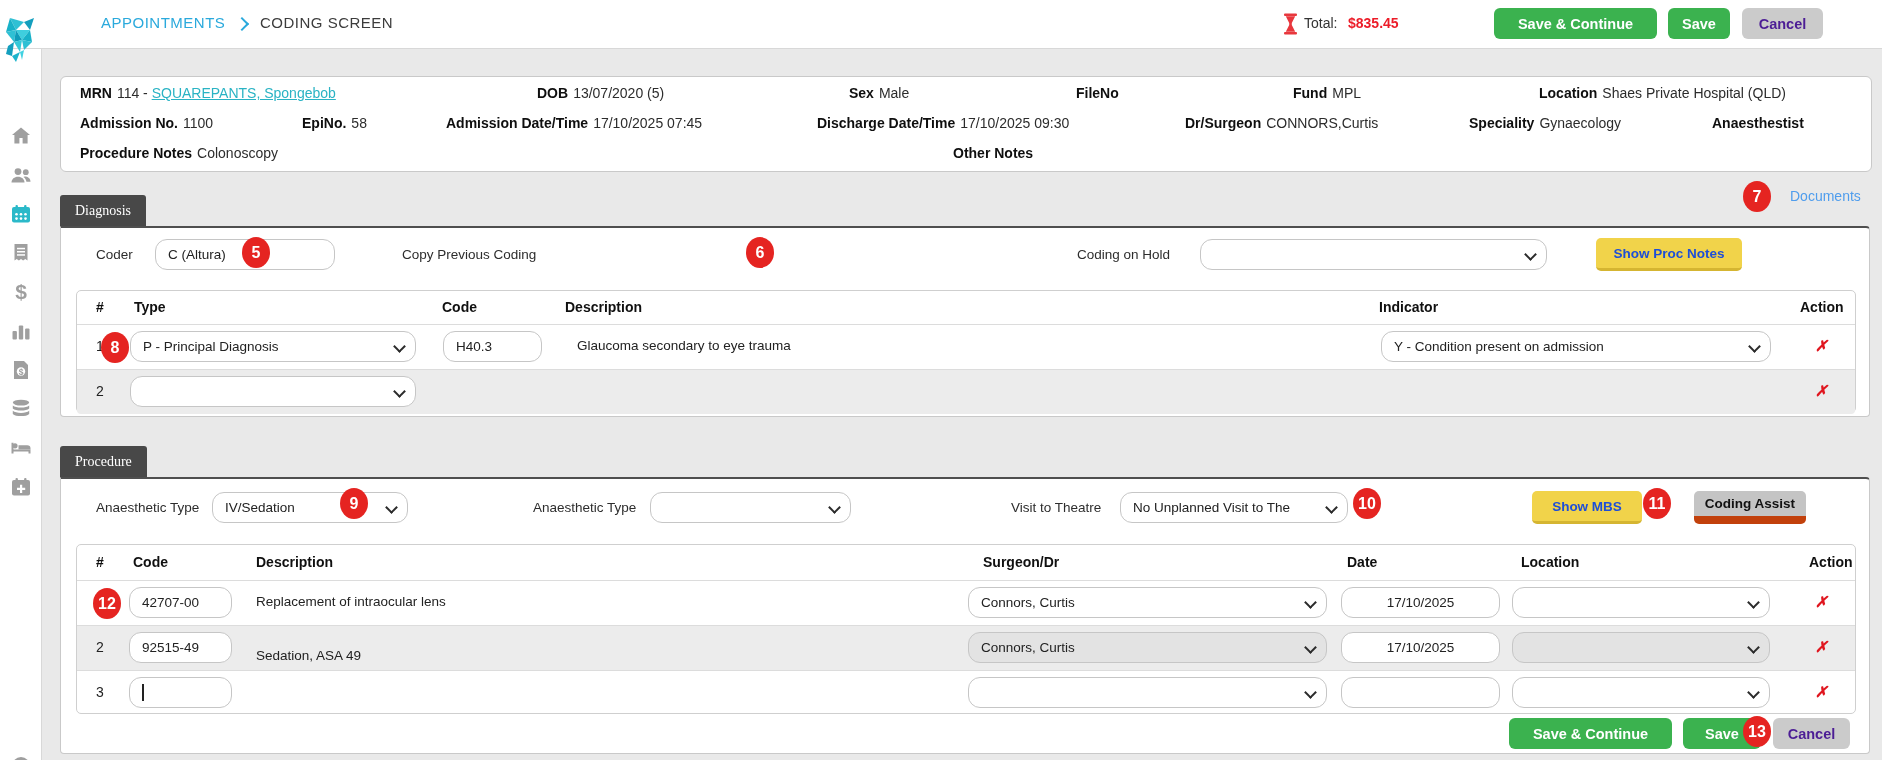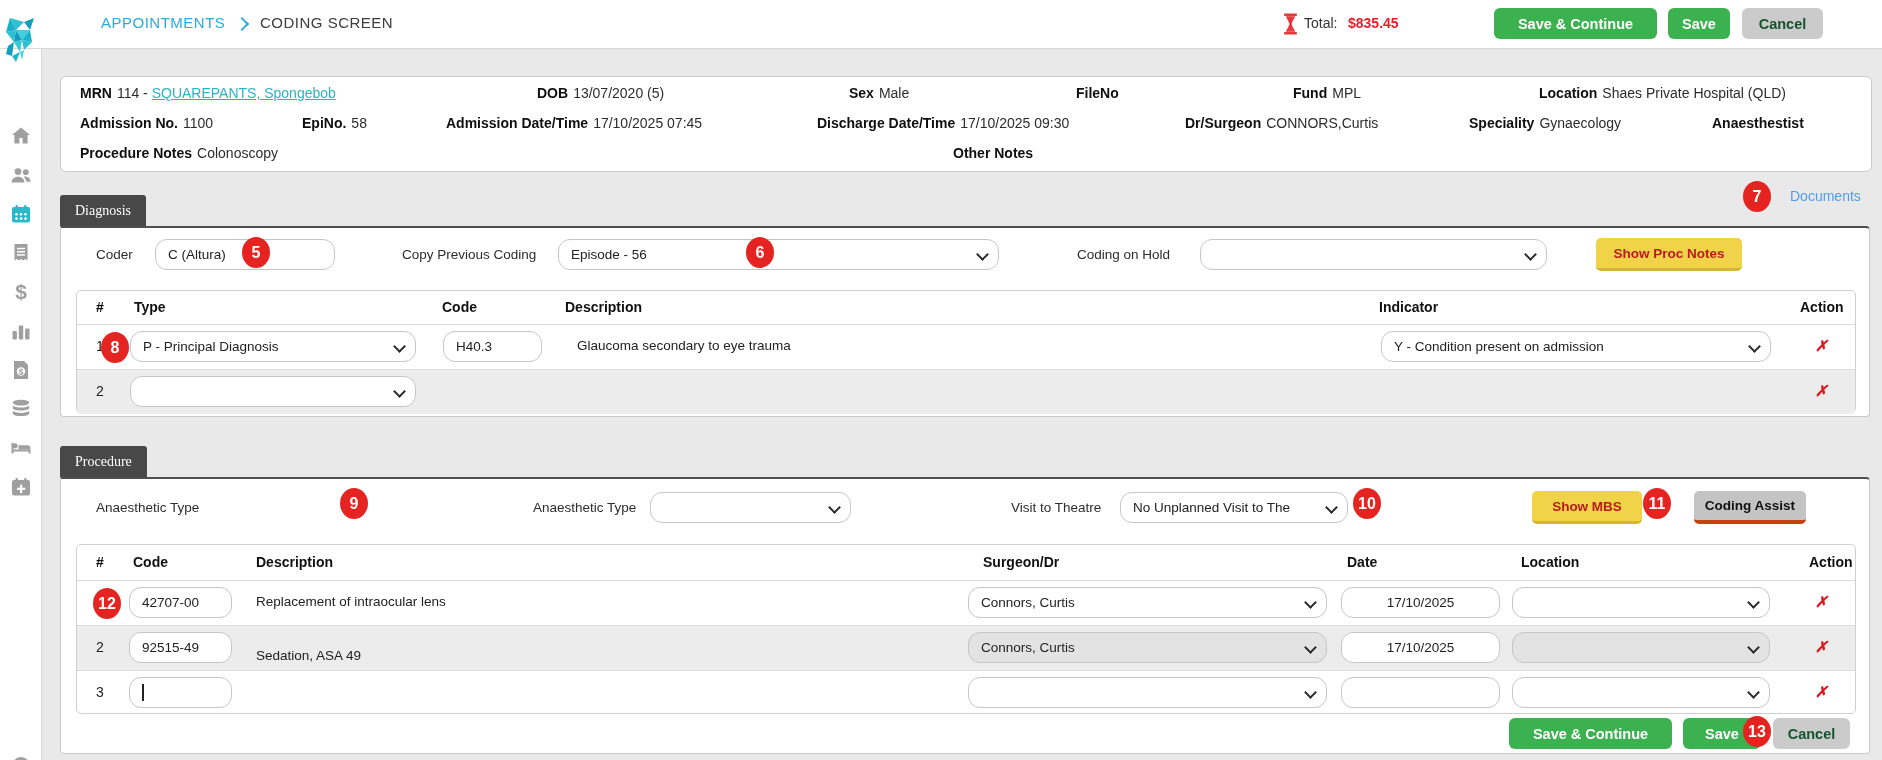--- a/index.html
+++ b/index.html
@@ -8,23 +8,23 @@
   .topbar{position:absolute;left:0;top:0;width:1882px;height:48px;background:#fff;border-bottom:1px solid #d8d8d8;z-index:3;}
   .logo{position:absolute;left:4px;top:16px;z-index:6;}
   .crumb{position:absolute;top:14px;font-size:15px;letter-spacing:.5px;white-space:nowrap;}
   .crumb.app{left:101px;color:#2aa9dc;}
   .crumb.page{left:260px;color:#3c3c3c;}
   .chev-r{position:absolute;left:237px;top:19px;width:8px;height:8px;border-top:2.5px solid #2aa9dc;border-right:2.5px solid #2aa9dc;transform:rotate(45deg);}
   .total-lbl{position:absolute;left:1304px;top:15px;font-size:14px;color:#333;}
   .total-val{position:absolute;left:1348px;top:15px;font-size:14px;font-weight:bold;color:#ec1c28;}
   .btn{position:absolute;display:flex;align-items:center;justify-content:center;border-radius:6px;font-weight:bold;font-size:14.5px;color:#fff;cursor:pointer;box-sizing:border-box;white-space:nowrap;}
   .btn.green{background:#3bb24f;}
-  .btn.gray{background:#cbcbcb;color:#14532d;}
-  .btn.yellow{background:#f1d34a;color:#b91c1c;font-size:13.5px;border-bottom:3px solid #d5b531;border-radius:5px;}
-  .btn.silver{background:#c4c4c4;color:#111;font-size:13.5px;border-bottom:4px solid #c2410c;border-radius:5px;}
+  .btn.gray{background:#cbcbcb;color:#4c1d95;}
+  .btn.yellow{background:#f1d34a;color:#1d4ed8;font-size:13.5px;border-bottom:3px solid #d5b531;border-radius:5px;}
+  .btn.silver{background:#c4c4c4;color:#111;font-size:13.5px;border-bottom:8px solid #c2410c;border-radius:5px;}
   
   .sidebar{position:absolute;left:0;top:48px;width:41px;height:712px;background:#fff;border-right:1px solid #d8d8d8;z-index:2;}
   .sideitem{position:absolute;left:9px;width:24px;height:24px;cursor:pointer;}
   
   .card{position:absolute;left:60px;top:76px;width:1812px;height:96px;background:#fff;border:1px solid #c9c9c9;border-radius:6px;box-sizing:border-box;}
   .frow{position:absolute;font-size:14px;color:#2c2c2c;white-space:nowrap;}
   .frow b{color:#0f0f0f;margin-right:5px;}
   .tlink{color:#2ab3c4;text-decoration:underline;cursor:pointer;}
   
   .tab{position:absolute;background:#484848;color:#fff;font-size:14px;display:flex;align-items:center;padding:0 15px;height:31px;border-radius:3px 3px 0 0;z-index:2;font-family:Liberation Serif, serif;}
@@ -191,24 +191,20 @@
   </div>
 
   <span class="doclink">Documents</span>
   <div class="tab" style="left:60px;top:195px;">Diagnosis</div>
   <div class="panel" style="left:60px;top:226px;width:1810px;height:191px;">
     <span class="fieldlbl" style="left:35px;top:11px;">Coder</span>
     <div class="inp" style="left:94px;top:11px;width:180px;">
         <span>C (Altura)</span>
       </div>
     <span class="fieldlbl" style="left:341px;top:11px;">Copy Previous Coding</span>
-    <div class="dd" style="left:497px;top:11px;width:441px;">
-        <span>Episode - 56</span>
-        <span class="chev"></span>
-      </div>
     <span class="fieldlbl" style="left:1016px;top:11px;">Coding on Hold</span>
     <div class="dd" style="left:1139px;top:11px;width:347px;">
         <span></span>
         <span class="chev"></span>
       </div>
     <div class="btn yellow" style="left:1535px;top:10px;width:146px;height:33px;">Show Proc Notes</div>
 
     <div class="tbl" style="left:15px;top:62px;width:1780px;height:123px;">
       <span class="th" style="left:19px;top:8px;">#</span>
       <span class="th" style="left:57px;top:8px;">Type</span>
@@ -240,20 +236,24 @@
             <span class="chev"></span>
           </div>
         <span class="xdel" style="left:1738px;top:12px;">✗</span>
       </div>
     </div>
   </div>
 
   <div class="tab" style="left:60px;top:446px;text-align:right;">Procedure</div>
   <div class="panel" style="left:60px;top:477px;width:1810px;height:277px;">
     <span class="fieldlbl" style="left:35px;top:13px;">Anaesthetic Type</span>
+    <div class="dd" style="left:151px;top:13px;width:196px;">
+        <span>IV/Sedation</span>
+        <span class="chev"></span>
+      </div>
     <span class="fieldlbl" style="left:472px;top:13px;">Anaesthetic Type</span>
     <div class="dd" style="left:589px;top:13px;width:201px;">
         <span></span>
         <span class="chev"></span>
       </div>
     <span class="fieldlbl" style="left:950px;top:13px;">Visit to Theatre</span>
     <div class="dd" style="left:1059px;top:13px;width:228px;">
         <span>No Unplanned Visit to The</span>
         <span class="chev"></span>
       </div>

